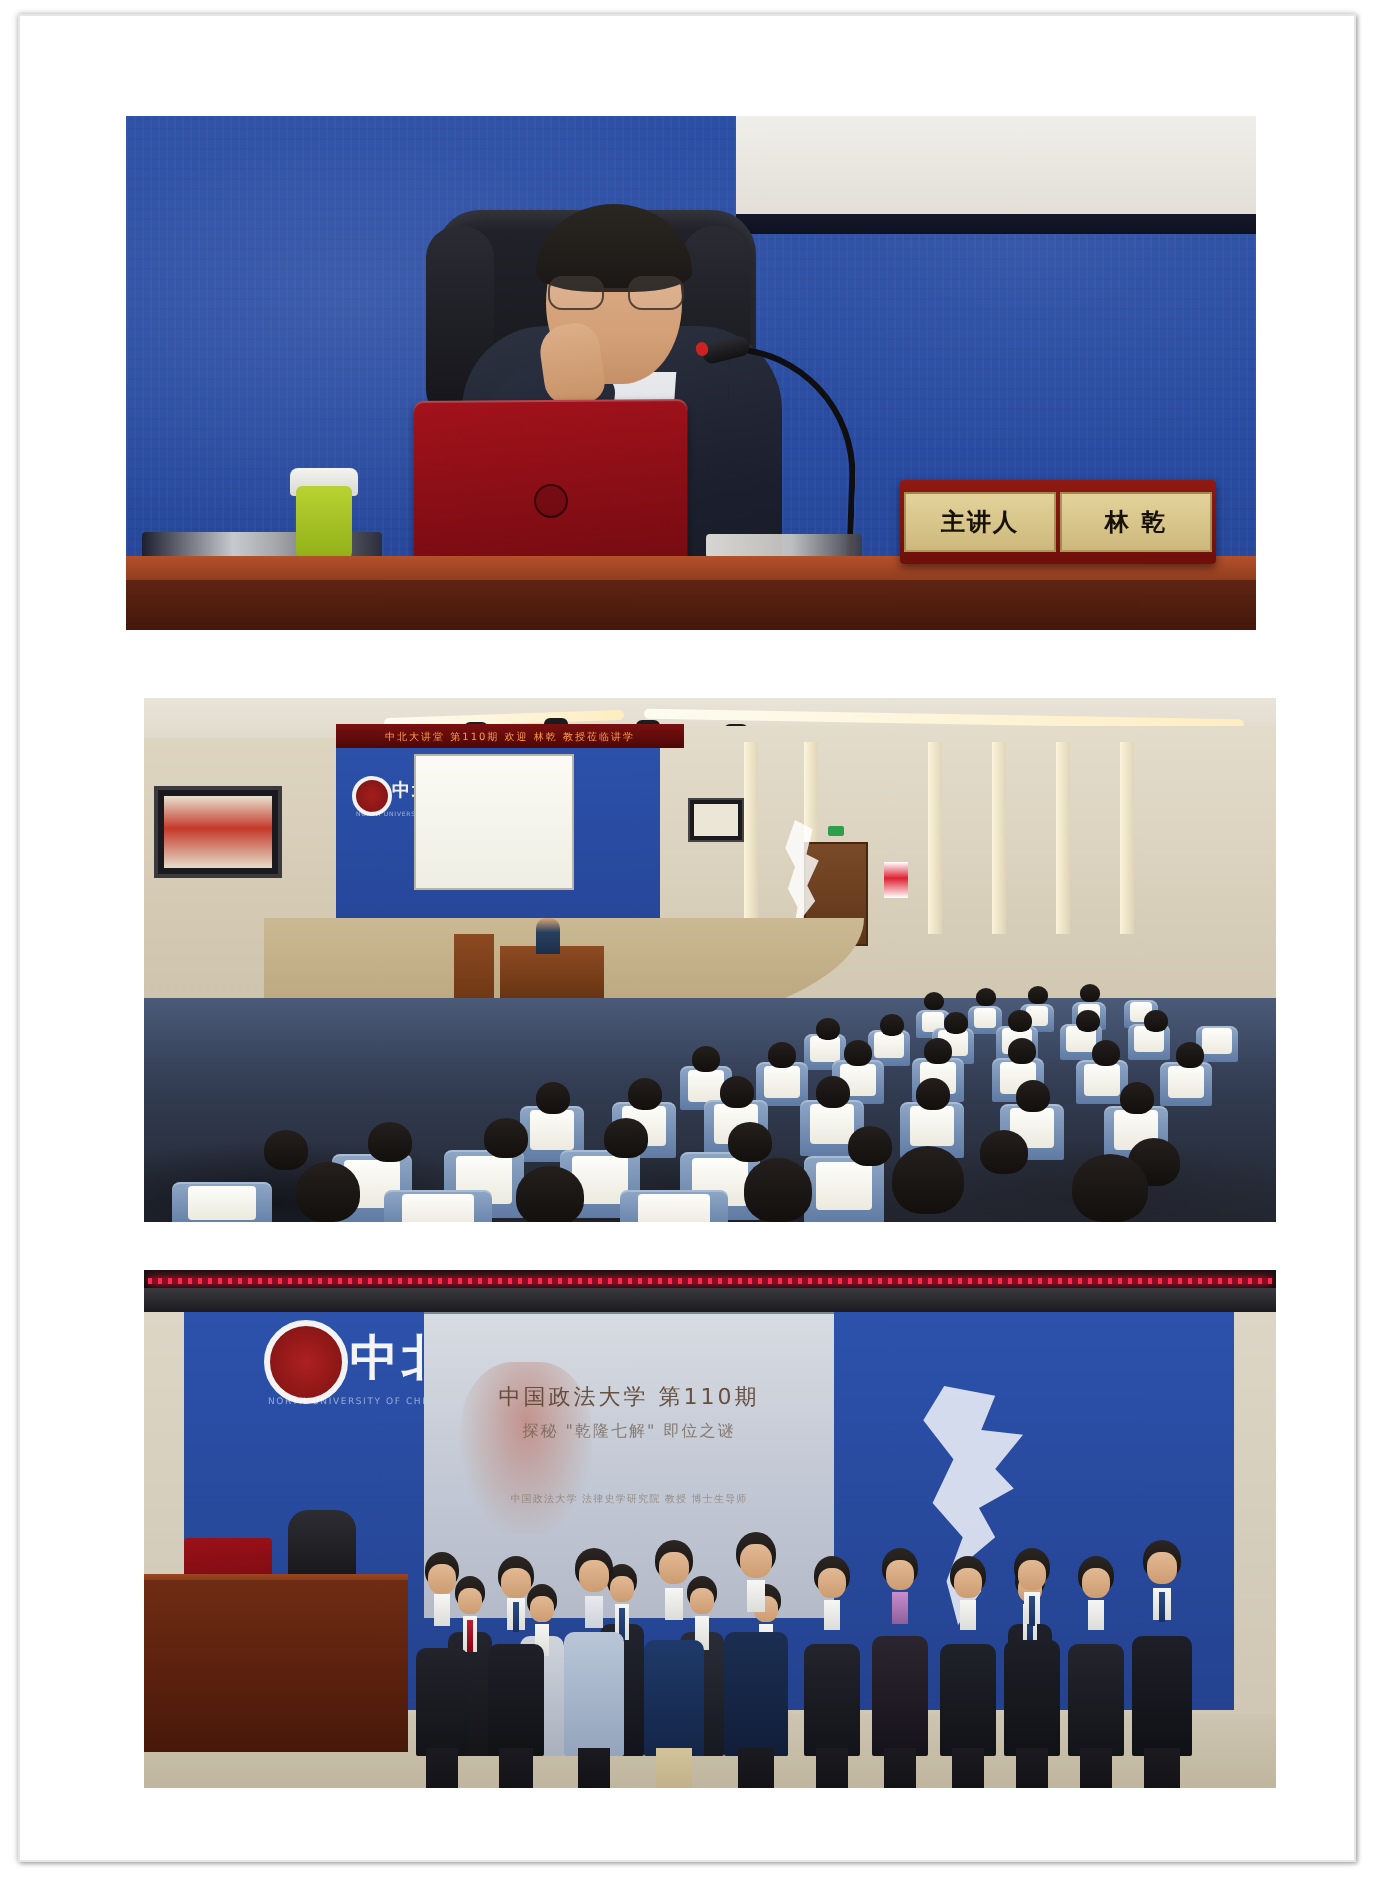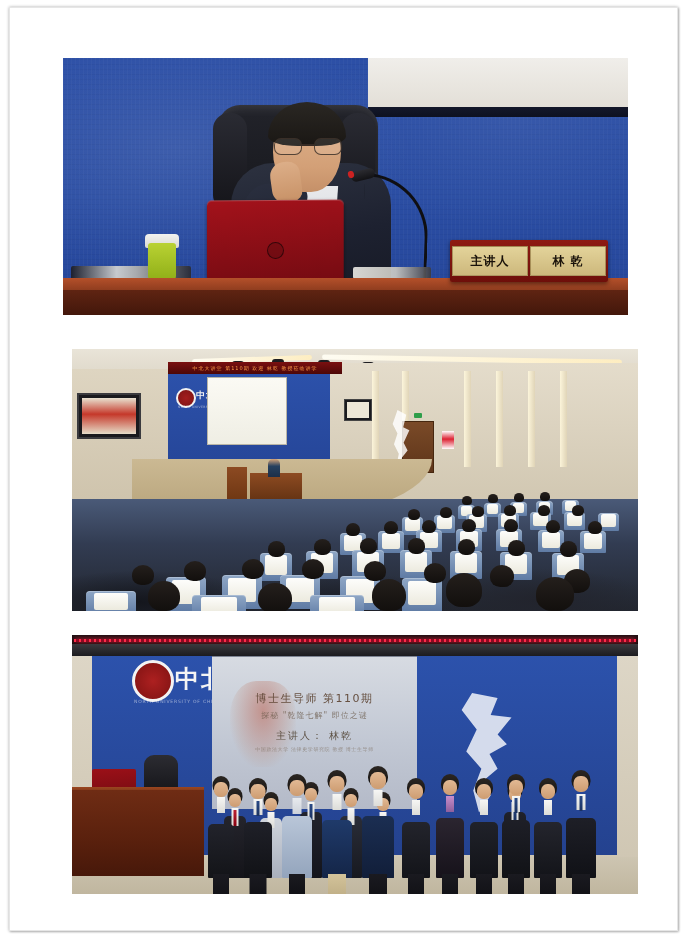--- a/index.html
+++ b/index.html
@@ -699,23 +699,22 @@
 
     <div class="p3-backdrop">
       <div class="p3-map"></div>
     </div>
     <div class="p3-logo"></div>
     <div class="p3-logo-text">中北大学</div>
     <div class="p3-logo-sub">NORTH UNIVERSITY OF CHINA</div>
 
     <div class="p3-screen">
       <div class="p3-screen-fig"></div>
-      <div class="p3-screen-t1">博士生导师 第110期</div>
+      <div class="p3-screen-t1">中国政法大学 第110期</div>
       <div class="p3-screen-t2">探秘 "乾隆七解" 即位之谜</div>
-      <div class="p3-screen-t3">主讲人： 林乾</div>
       <div class="p3-screen-t4">中国政法大学 法律史学研究院 教授 博士生导师</div>
     </div>
 
     <div class="p3-ledstrip"></div>
     <div class="p3-softsoffit"></div>
 
     <div class="p3-floor"></div>
 
     <div class="p3-chair"></div>
     <div class="p3-laptop"></div>

